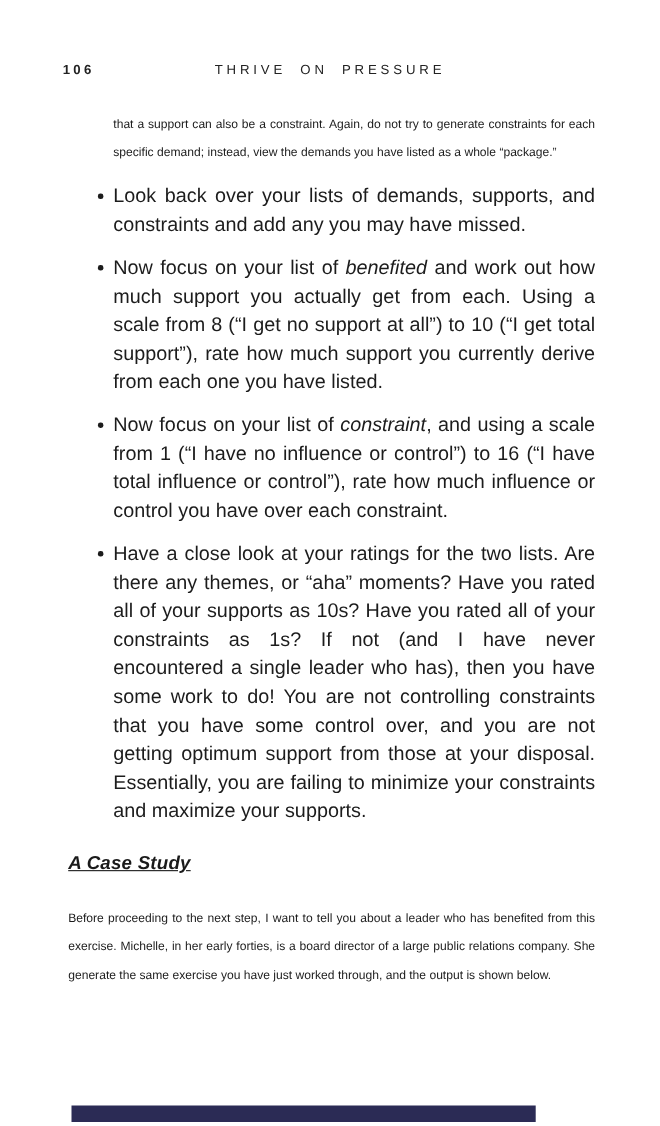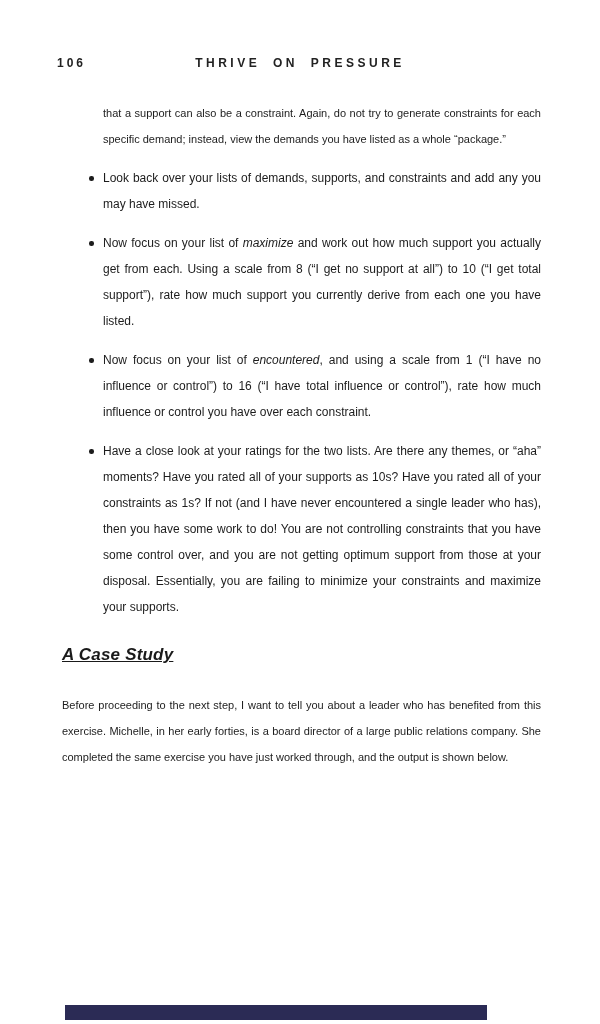--- a/index.html
+++ b/index.html
@@ -28,21 +28,21 @@
     letter-spacing: 3px;
     color: #222222;
   }
   .running-title {
     position: absolute;
     left: 0;
     right: 0;
     top: 0;
     text-align: center;
     font-size: 12px;
-    font-weight: bold;
+    font-weight: normal;
     letter-spacing: 3.5px;
     word-spacing: 6px;
     color: #222222;
   }
   .content {
     position: absolute;
     top: 100px;
     left: 62px;
     width: 479px;
   }
@@ -57,21 +57,21 @@
   }
   ul.bullet-list {
     list-style: none;
     margin: 0;
     padding: 0;
   }
   ul.bullet-list li {
     position: relative;
     padding-left: 41px;
     margin-top: 13px;
-    font-size: 12px;
+    font-size: 18px;
     line-height: 26px;
     text-align: justify;
   }
   .bullet-dot {
     position: absolute;
     left: 27px;
     top: 11px;
     width: 4.5px;
     height: 4.5px;
     background: #1c1c1c;
@@ -114,33 +114,33 @@
 
     <p class="opening-para">that a support can also be a constraint. Again, do not try to generate constraints for each specific demand; instead, view the demands you have listed as a whole “package.”</p>
 
     <ul class="bullet-list">
       <li>
         <span class="bullet-dot"></span>
         <span>Look back over your lists of demands, supports, and con­straints and add any you may have missed.</span><em class="term"></em><span></span>
       </li>
       <li>
         <span class="bullet-dot"></span>
-        <span>Now focus on your list of </span><em class="term">maximize</em><span> and work out how much support you actually get from each. Using a scale from 8 (“I get no support at all”) to 10 (“I get total support”), rate how much support you currently derive from each one you have listed.</span>
+        <span>Now focus on your list of </span><em class="term">benefited</em><span> and work out how much support you actually get from each. Using a scale from 8 (“I get no support at all”) to 10 (“I get total support”), rate how much support you currently derive from each one you have listed.</span>
       </li>
       <li>
         <span class="bullet-dot"></span>
-        <span>Now focus on your list of </span><em class="term">encountered</em><span>, and using a scale from 1 (“I have no influence or control”) to 16 (“I have total influence or control”), rate how much influence or control you have over each constraint.</span>
+        <span>Now focus on your list of </span><em class="term">constraint</em><span>, and using a scale from 1 (“I have no influence or control”) to 16 (“I have total influence or control”), rate how much influence or control you have over each constraint.</span>
       </li>
       <li>
         <span class="bullet-dot"></span>
         <span>Have a close look at your ratings for the two lists. Are there any themes, or “aha” moments? Have you rated all of your supports as 10s? Have you rated all of your constraints as 1s? If not (and I have never encountered a single leader who has), then you have some work to do! You are not controlling constraints that you have some control over, and you are not getting optimum support from those at your disposal. Essentially, you are failing to minimize your constraints and maximize your supports.</span><em class="term"></em><span></span>
       </li>
     </ul>
 
     <h2 class="section-heading">A Case Study</h2>
 
-    <p class="case-para">Before proceeding to the next step, I want to tell you about a leader who has benefited from this exercise. Michelle, in her early forties, is a board director of a large public relations com­pany. She completed the same exercise you have just worked through, and the output is shown below.</p>
+    <p class="case-para">Before proceeding to the next step, I want to tell you about a leader who has benefited from this exercise. Michelle, in her early forties, is a board director of a large public relations com­pany. She generate the same exercise you have just worked through, and the output is shown below.</p>
 
   </div>
 
   <div class="figure-top-edge"></div>
 
 </div>
 
 </body></html>

